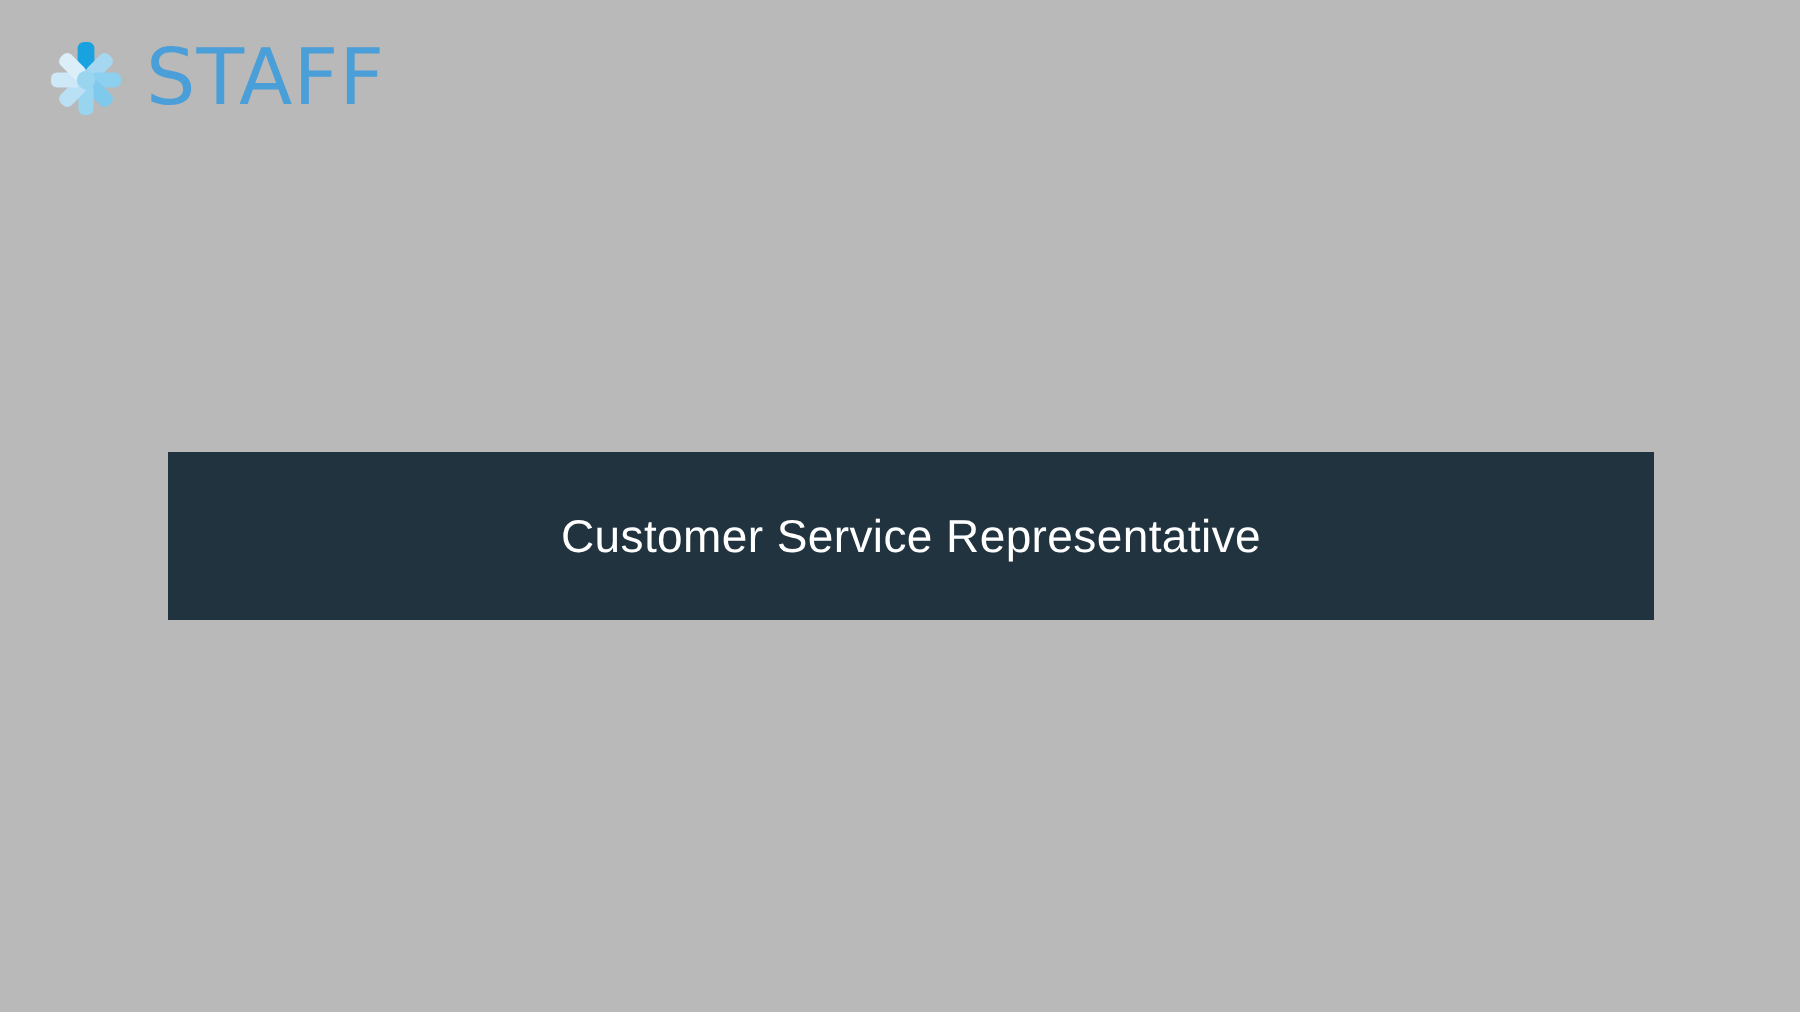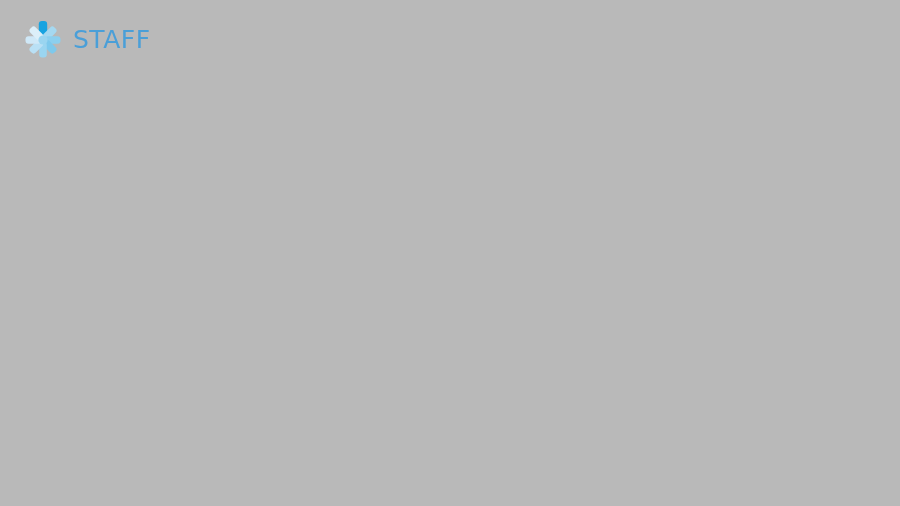--- a/index.html
+++ b/index.html
@@ -42,21 +42,21 @@
     flex: 0 0 auto;
   }
   #logo-wordmark {
     display: flex;
     align-items: baseline;
     height: 48px;
     line-height: 48px;
   }
   .wordmark-part {
     font-family: "DejaVu Sans", sans-serif;
-    font-size: 25px;
+    font-size: 39px;
     font-weight: 500;
     letter-spacing: 0.5px;
     white-space: pre;
   }
   .wordmark-staff {
     color: #4a9fd8;
     text-transform: uppercase;
   }
   .wordmark-arabia {
     color: #d4e02a;
@@ -131,14 +131,17 @@
         <circle cx="0" cy="0" r="4.6" fill="#9ad5f0"></circle>
       </g>
     </svg>
 
     <div id="logo-wordmark">
       <span class="wordmark-part wordmark-staff">STAFF</span>
     </div>
 
   </div>
 
+  <div id="title-banner">
+    <div id="banner-title">Customer Service Representative</div>
+  </div>
 
 </div>
 
 </body></html>

